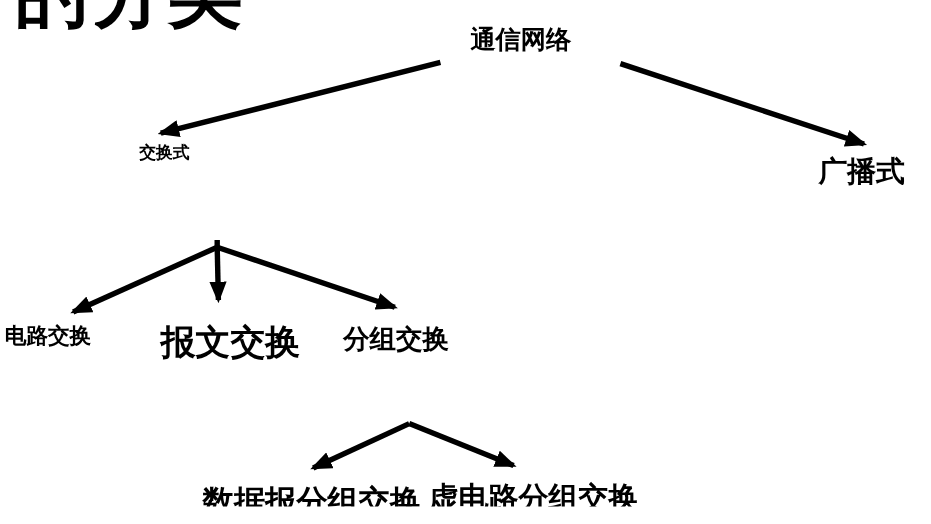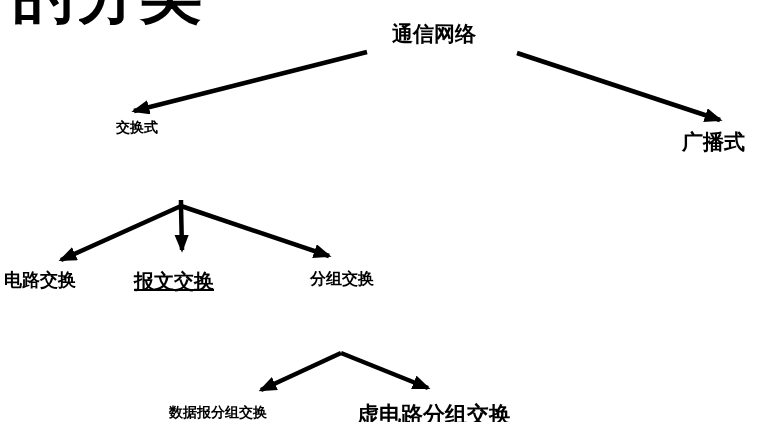--- a/index.html
+++ b/index.html
@@ -58,21 +58,21 @@
         <line x1="177" y1="206" x2="178" y2="250" stroke="#000000" stroke-width="4.5" marker-end="url(#arrowhead)"></line>
         <line x1="177" y1="206" x2="325" y2="256" stroke="#000000" stroke-width="4.5" marker-end="url(#arrowhead)"></line>
         <line x1="337" y1="353" x2="257" y2="390" stroke="#000000" stroke-width="4.5" marker-end="url(#arrowhead)"></line>
         <line x1="337" y1="353" x2="424" y2="388" stroke="#000000" stroke-width="4.5" marker-end="url(#arrowhead)"></line>
       </g>
   </svg>
 
   <div id="nodes">
       <div class="tree-node" style="left: 388px; top: 23px; font-size: 21px;">通信网络</div>
       <div class="tree-node" style="left: 112px; top: 120px; font-size: 14px;">交换式</div>
-      <div class="tree-node" style="left: 678px; top: 131px; font-size: 21px;">广播式</div>
+      <div class="tree-node" style="left: 678px; top: 131px; font-size: 24px;">广播式</div>
       <div class="tree-node" style="left: 0px; top: 271px; font-size: 18px;">电路交换</div>
-      <div class="tree-node" style="left: 130px; top: 271px; font-size: 20px; text-decoration: underline;">报文交换</div>
-      <div class="tree-node" style="left: 282px; top: 271px; font-size: 16px; margin-left: 24px;">分组交换</div>
-      <div class="tree-node" style="left: 165px; top: 405px; font-size: 14px;">数据报分组交换</div>
-      <div class="tree-node" style="left: 353px; top: 403px; font-size: 22px; font-family: Liberation Serif, serif;">虚电路分组交换</div>
+      <div class="tree-node" style="left: 130px; top: 271px; font-size: 29px;">报文交换</div>
+      <div class="tree-node" style="left: 282px; top: 271px; font-size: 22px;">分组交换</div>
+      <div class="tree-node" style="left: 165px; top: 405px; font-size: 26px;">数据报分组交换</div>
+      <div class="tree-node" style="left: 353px; top: 403px; font-size: 25px; font-family: Liberation Serif, serif;">虚电路分组交换</div>
     </div>
 
 </div>
 
 </body></html>

